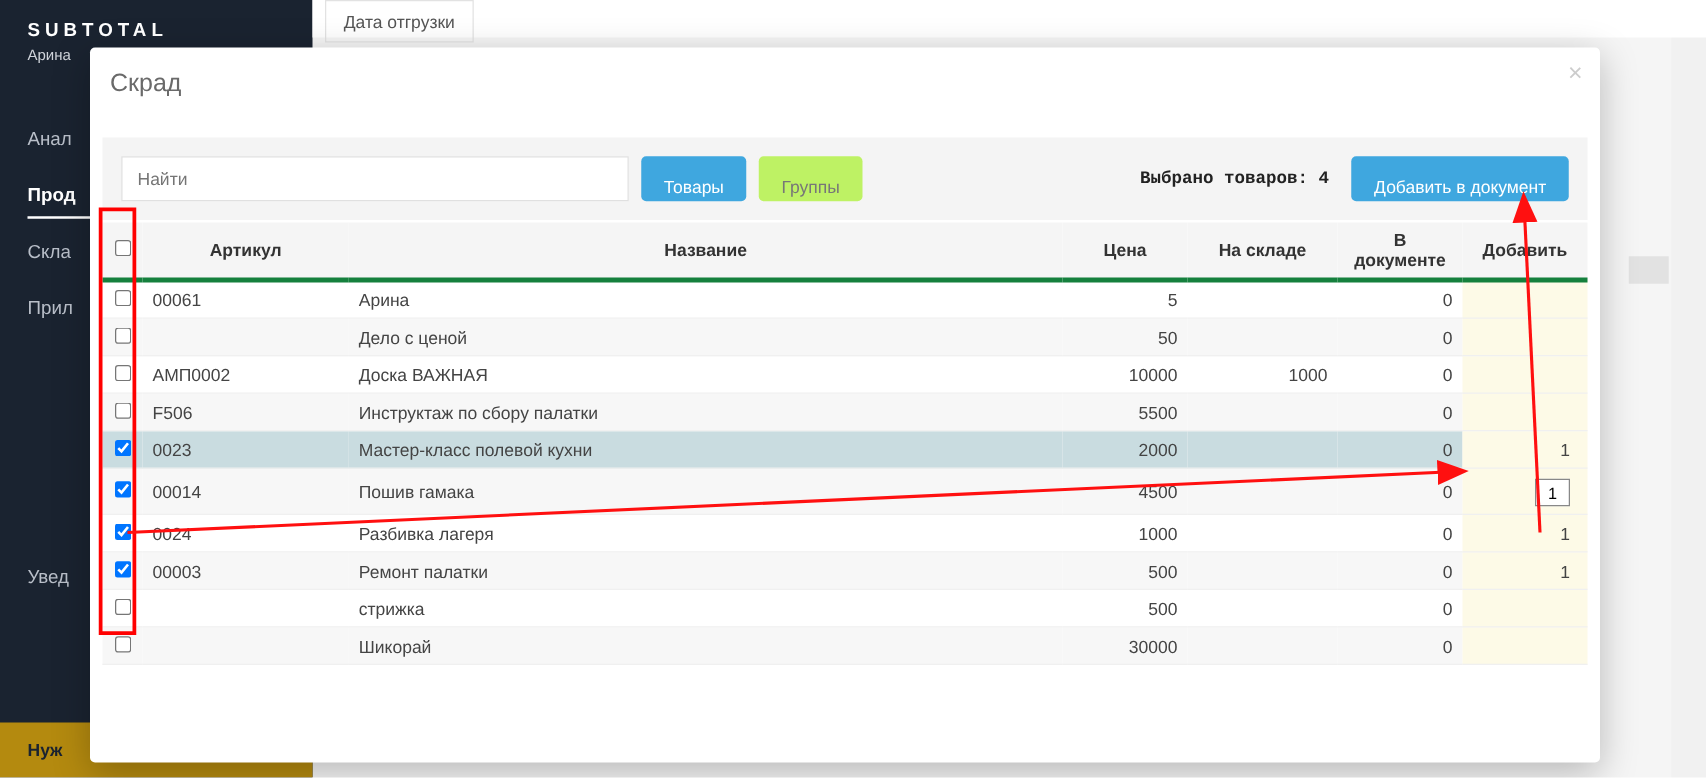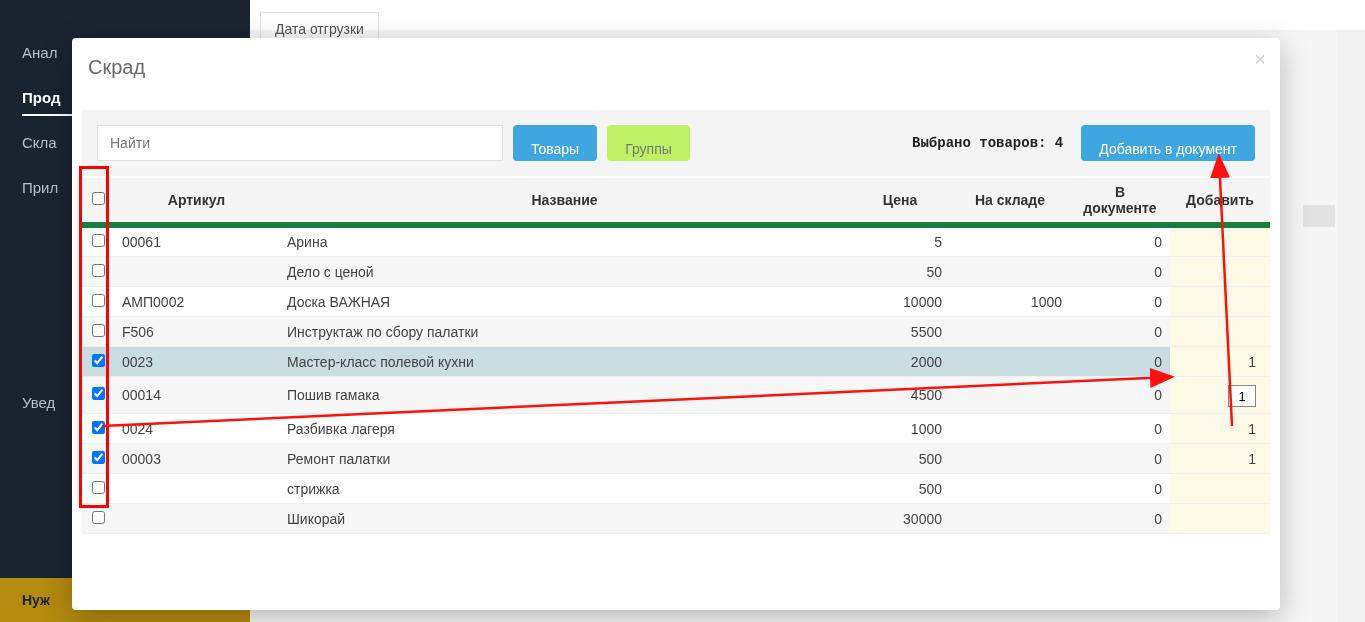--- a/index.html
+++ b/index.html
@@ -39,21 +39,21 @@
       content:""; position:absolute; left:0; bottom:4px; width:60px; height:2px; background:#fff; margin-left:22px;
     }
     .help-btn {
       position: absolute; left: 0; bottom: 0; right: 0;
       padding: 14px 22px; background: #b48a0f; color: #1a2330; font-weight: 600;
     }
     .bg-panel {
       position: absolute;
       left: 250px; top: 0; right: 0;
       background: #fff;
-      padding: 12px 10px;
+      padding: 0 10px;
       height: 30px;
     }
     .bg-label {
       border: 1px solid #e2e2e2;
       display: inline-block;
       padding: 8px 14px;
       font-size: 14px; color: #555;
       margin-top: 0;
     }
     .scrollbar-bg {
@@ -97,21 +97,21 @@
     }
     .btn { height: 36px; padding: 16px 18px; border-radius: 4px; border:none; font-size:14px; cursor:pointer; }
     .btn-primary { background: #3fa7df; color: #fff; }
     .btn-muted { background: #bef264; color: #777; }
     .selected-text { font-weight: 700; color:#222; margin-left: auto; margin-right: 8px; font-family: Liberation Mono, monospace; }
 
     table { width: 100%; border-collapse: collapse; }
     th, td { padding: 6px 8px; font-size: 14px; }
     thead th {
       background: #f5f5f5; font-weight: 700; color:#333; text-align:center;
-      border-bottom: 6px solid #15803d;
+      border-bottom: 4px solid #15803d;
     }
     th.col-check { width: 32px; }
     th.col-art { width: 165px; }
     th.col-name { }
     th.col-price { width: 100px; }
     th.col-stock { width: 120px; }
     th.col-doc { width: 100px; }
     th.col-add { width: 100px; }
     td.center { text-align: center; }
     td.right { text-align: right; }
@@ -130,20 +130,24 @@
     }
     svg.overlay { position:absolute; left:0; top:0; pointer-events:none;}
   </style>
 </head>
 <body>
 
 <div class="scrollbar-bg"></div>
 <div class="right-blocks"></div>
 
 <div class="sidebar">
+  <div class="sidebar-top">
+    <div class="logo">SUBTOTAL</div>
+    <div class="user-name">Арина</div>
+  </div>
   <div class="nav">
     <div class="nav-item">Анал</div>
     <div class="nav-item active">Прод</div>
     <div class="nav-item">Скла</div>
     <div class="nav-item">Прил</div>
     <div class="nav-item" style="margin-top:170px">Увед</div>
   </div>
   <div class="help-btn">Нуж</div>
 </div>
 

